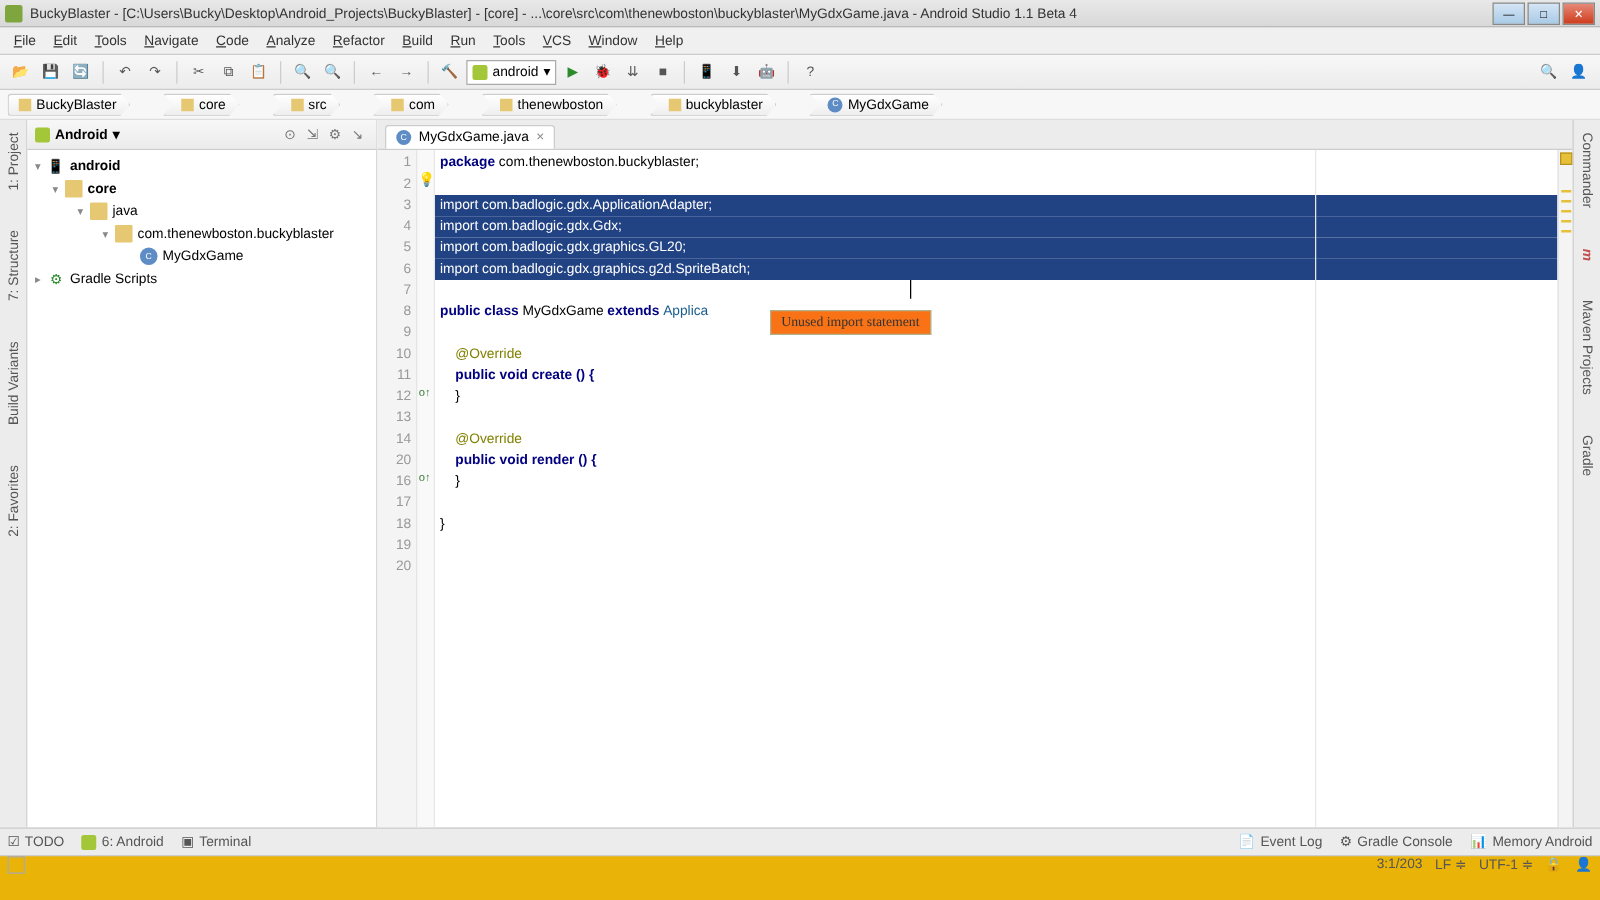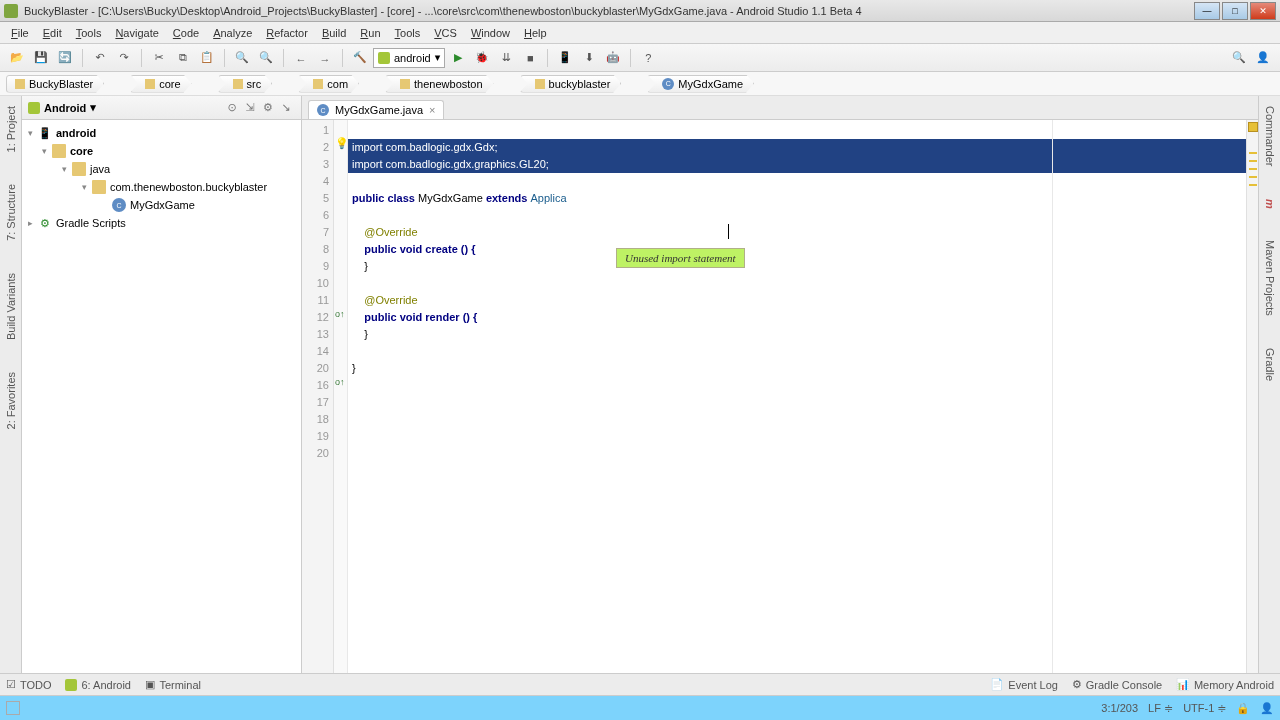--- a/index.html
+++ b/index.html
@@ -51,27 +51,27 @@
 .code-line { height: 17px; line-height: 17px; white-space: pre; padding-left: 4px; }
 .kw { color: #000080; font-weight: bold; }
 .pkg { color: #000; }
 .ann { color: #808000; }
 .cls { color: #1a5d8d; }
 .hl-sel { background: #214283; color: #fff; }
 .right-margin-line { position: absolute; left: 704px; top: 0; bottom: 0; width: 1px; background: #e8e8e8; }
 .error-stripe { width: 12px; background: #f4f4f4; border-left: 1px solid #e0e0e0; position: relative; }
 .stripe-status { position:absolute; top:2px; left:1px; width:10px; height:10px; background:#e6c038; border:1px solid #b89020; }
 .stripe-mark { position:absolute; left:2px; width:8px; height:2px; background:#e6c038; }
-.tooltip-box { position: absolute; background: #bef264; border: 1px solid #b0b088; padding: 3px 8px; color: #333; font-family: "Segoe UI"; font-size: 11px; font-style: italic; }
+.tooltip-box { position: absolute; background: #f97316; border: 1px solid #b0b088; padding: 3px 8px; color: #333; font-family: "Segoe UI"; font-size: 11px; }
 .caret-line { position:absolute; width:1px; height:15px; background:#000; }
 .lightbulb { position:absolute; left:-16px; font-size:11px; }
 .bottom-tool-bar { background: #ececec; height: 22px; display: flex; align-items: center; padding: 0 6px; border-top: 1px solid #ccc; gap: 14px; }
 .bottom-tool-bar .btab { display: flex; align-items: center; gap: 4px; color: #555; cursor: pointer; }
 .bottom-tool-bar .spacer { flex: 1; }
-.status-bar { background: #7dd3fc; height: 25px; display: flex; align-items: center; padding: 0 6px; border-top: 1px solid #ccc; gap: 10px; color: #555; }
+.status-bar { background: #eab308; height: 36px; display: flex; align-items: flex-start; padding: 0 6px; border-top: 1px solid #ccc; gap: 10px; color: #555; }
 .status-bar .spacer { flex: 1; }
 .status-bar .lock { width: 14px; height: 14px; border: 1px solid #aaa; }
 .android-mini { width:12px; height:12px; background:#a4c639; border-radius:2px; display:inline-block; }
 </style>
 </head>
 <body>
 
 <div class="titlebar">
   <div class="titlebar-icon"></div>
   <div class="titlebar-text">BuckyBlaster - [C:\Users\Bucky\Desktop\Android_Projects\BuckyBlaster] - [core] - ...\core\src\com\thenewboston\buckyblaster\MyGdxGame.java - Android Studio 1.1 Beta 4</div>
@@ -277,23 +277,26 @@
         <div>
             <span class="override-mark">o↑</span>
           </div>
         <div></div>
           <div></div>
           <div></div>
           <div></div>
       </div>
       <div class="code-area">
         <div class="right-margin-line"></div>
-        <div class="code-line"></div>
+        <div class="code-line"><span class="kw">package</span> <span class="pkg">com.thenewboston.buckyblaster;</span></div>
+        <div class="code-line"></div>
+        <div class="code-line hl-sel"><span>import com.badlogic.gdx.ApplicationAdapter;</span></div>
         <div class="code-line hl-sel"><span>import com.badlogic.gdx.Gdx;</span></div>
         <div class="code-line hl-sel"><span>import com.badlogic.gdx.graphics.GL20;</span></div>
+        <div class="code-line hl-sel"><span>import com.badlogic.gdx.graphics.g2d.SpriteBatch;</span></div>
         <div class="code-line"></div>
         <div class="code-line"><span class="kw">public class </span><span class="pkg">MyGdxGame</span><span class="kw"> extends </span><span class="cls">Applica</span></div>
         <div class="code-line"></div>
         <div class="code-line"><span class="ann">    @Override</span></div>
         <div class="code-line"><span class="kw">    public void create () {</span></div>
         <div class="code-line"><span>    }</span></div>
         <div class="code-line"></div>
         <div class="code-line"><span class="ann">    @Override</span></div>
         <div class="code-line"><span class="kw">    public void render () {</span></div>
         <div class="code-line"><span>    }</span></div>

